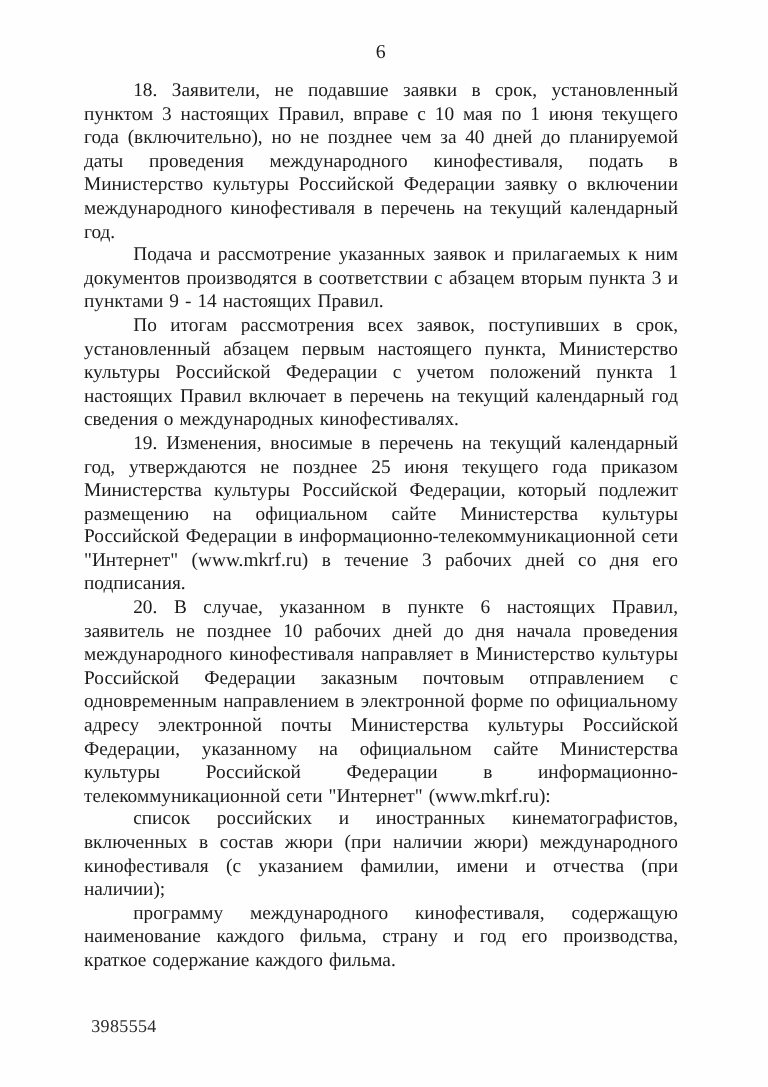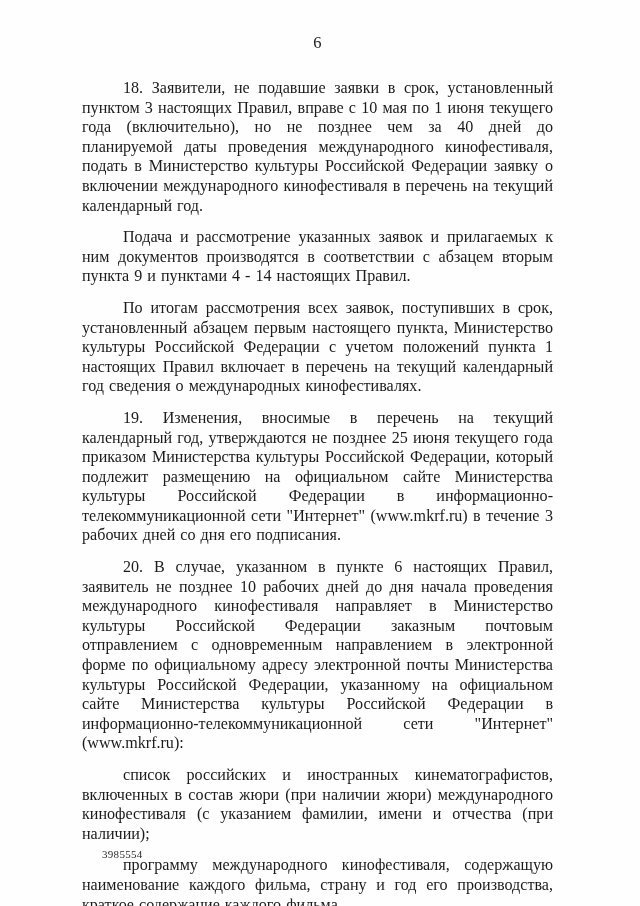--- a/index.html
+++ b/index.html
@@ -28,48 +28,47 @@
   .content {
     position: absolute;
     top: 66px;
     left: 70px;
     width: 495px;
     font-size: 16.1px;
     line-height: 19.6px;
     text-align: justify;
   }
   .content p {
-    margin: 12px;
+    margin: 0;
     padding: 0;
     text-indent: 41px;
     word-spacing: 1px;
   }
   .content p.stretch-last {
     text-align-last: justify;
   }
   .footer-code {
     position: absolute;
     left: 76px;
     top: 848px;
-    font-size: 11px;
+    font-size: 15px;
     color: #2a2a2a;
     letter-spacing: 0.3px;
-    margin-left: 26px;
   }
 </style>
 </head>
 <body>
 
 <div class="page">
 
   <div class="page-number">6</div>
 
   <div class="content">
     <p>18. Заявители, не подавшие заявки в срок, установленный пунктом 3 настоящих Правил, вправе с 10 мая по 1 июня текущего года (включительно), но не позднее чем за 40 дней до планируемой даты проведения международного кинофестиваля, подать в Министерство культуры Российской Федерации заявку о включении международного кинофестиваля в перечень на текущий календарный год.</p>
-    <p>Подача и рассмотрение указанных заявок и прилагаемых к ним документов производятся в соответствии с абзацем вторым пункта 9 и пунктами 4 - 14 настоящих Правил.</p>
+    <p>Подача и рассмотрение указанных заявок и прилагаемых к ним документов производятся в соответствии с абзацем вторым пункта 3 и пунктами 9 - 14 настоящих Правил.</p>
     <p>По итогам рассмотрения всех заявок, поступивших в срок, установленный абзацем первым настоящего пункта, Министерство культуры Российской Федерации с учетом положений пункта 1 настоящих Правил включает в перечень на текущий календарный год сведения о международных кинофестивалях.</p>
     <p>19. Изменения, вносимые в перечень на текущий календарный год, утверждаются не позднее 25 июня текущего года приказом Министерства культуры Российской Федерации, который подлежит размещению на официальном сайте Министерства культуры Российской Федерации в информационно-телекоммуникационной сети "Интернет" (www.mkrf.ru) в течение 3 рабочих дней со дня его подписания.</p>
     <p>20. В случае, указанном в пункте 6 настоящих Правил, заявитель не позднее 10 рабочих дней до дня начала проведения международного кинофестиваля направляет в Министерство культуры Российской Федерации заказным почтовым отправлением с одновременным направлением в электронной форме по официальному адресу электронной почты Министерства культуры Российской Федерации, указанному на официальном сайте Министерства культуры Российской Федерации в информационно-телекоммуникационной сети "Интернет" (www.mkrf.ru):</p>
     <p>список российских и иностранных кинематографистов, включенных в состав жюри (при наличии жюри) международного кинофестиваля (с указанием фамилии, имени и отчества (при наличии);</p>
     <p>программу международного кинофестиваля, содержащую наименование каждого фильма, страну и год его производства, краткое содержание каждого фильма.</p>
   </div>
 
   <div class="footer-code">3985554</div>
 
 </div>

